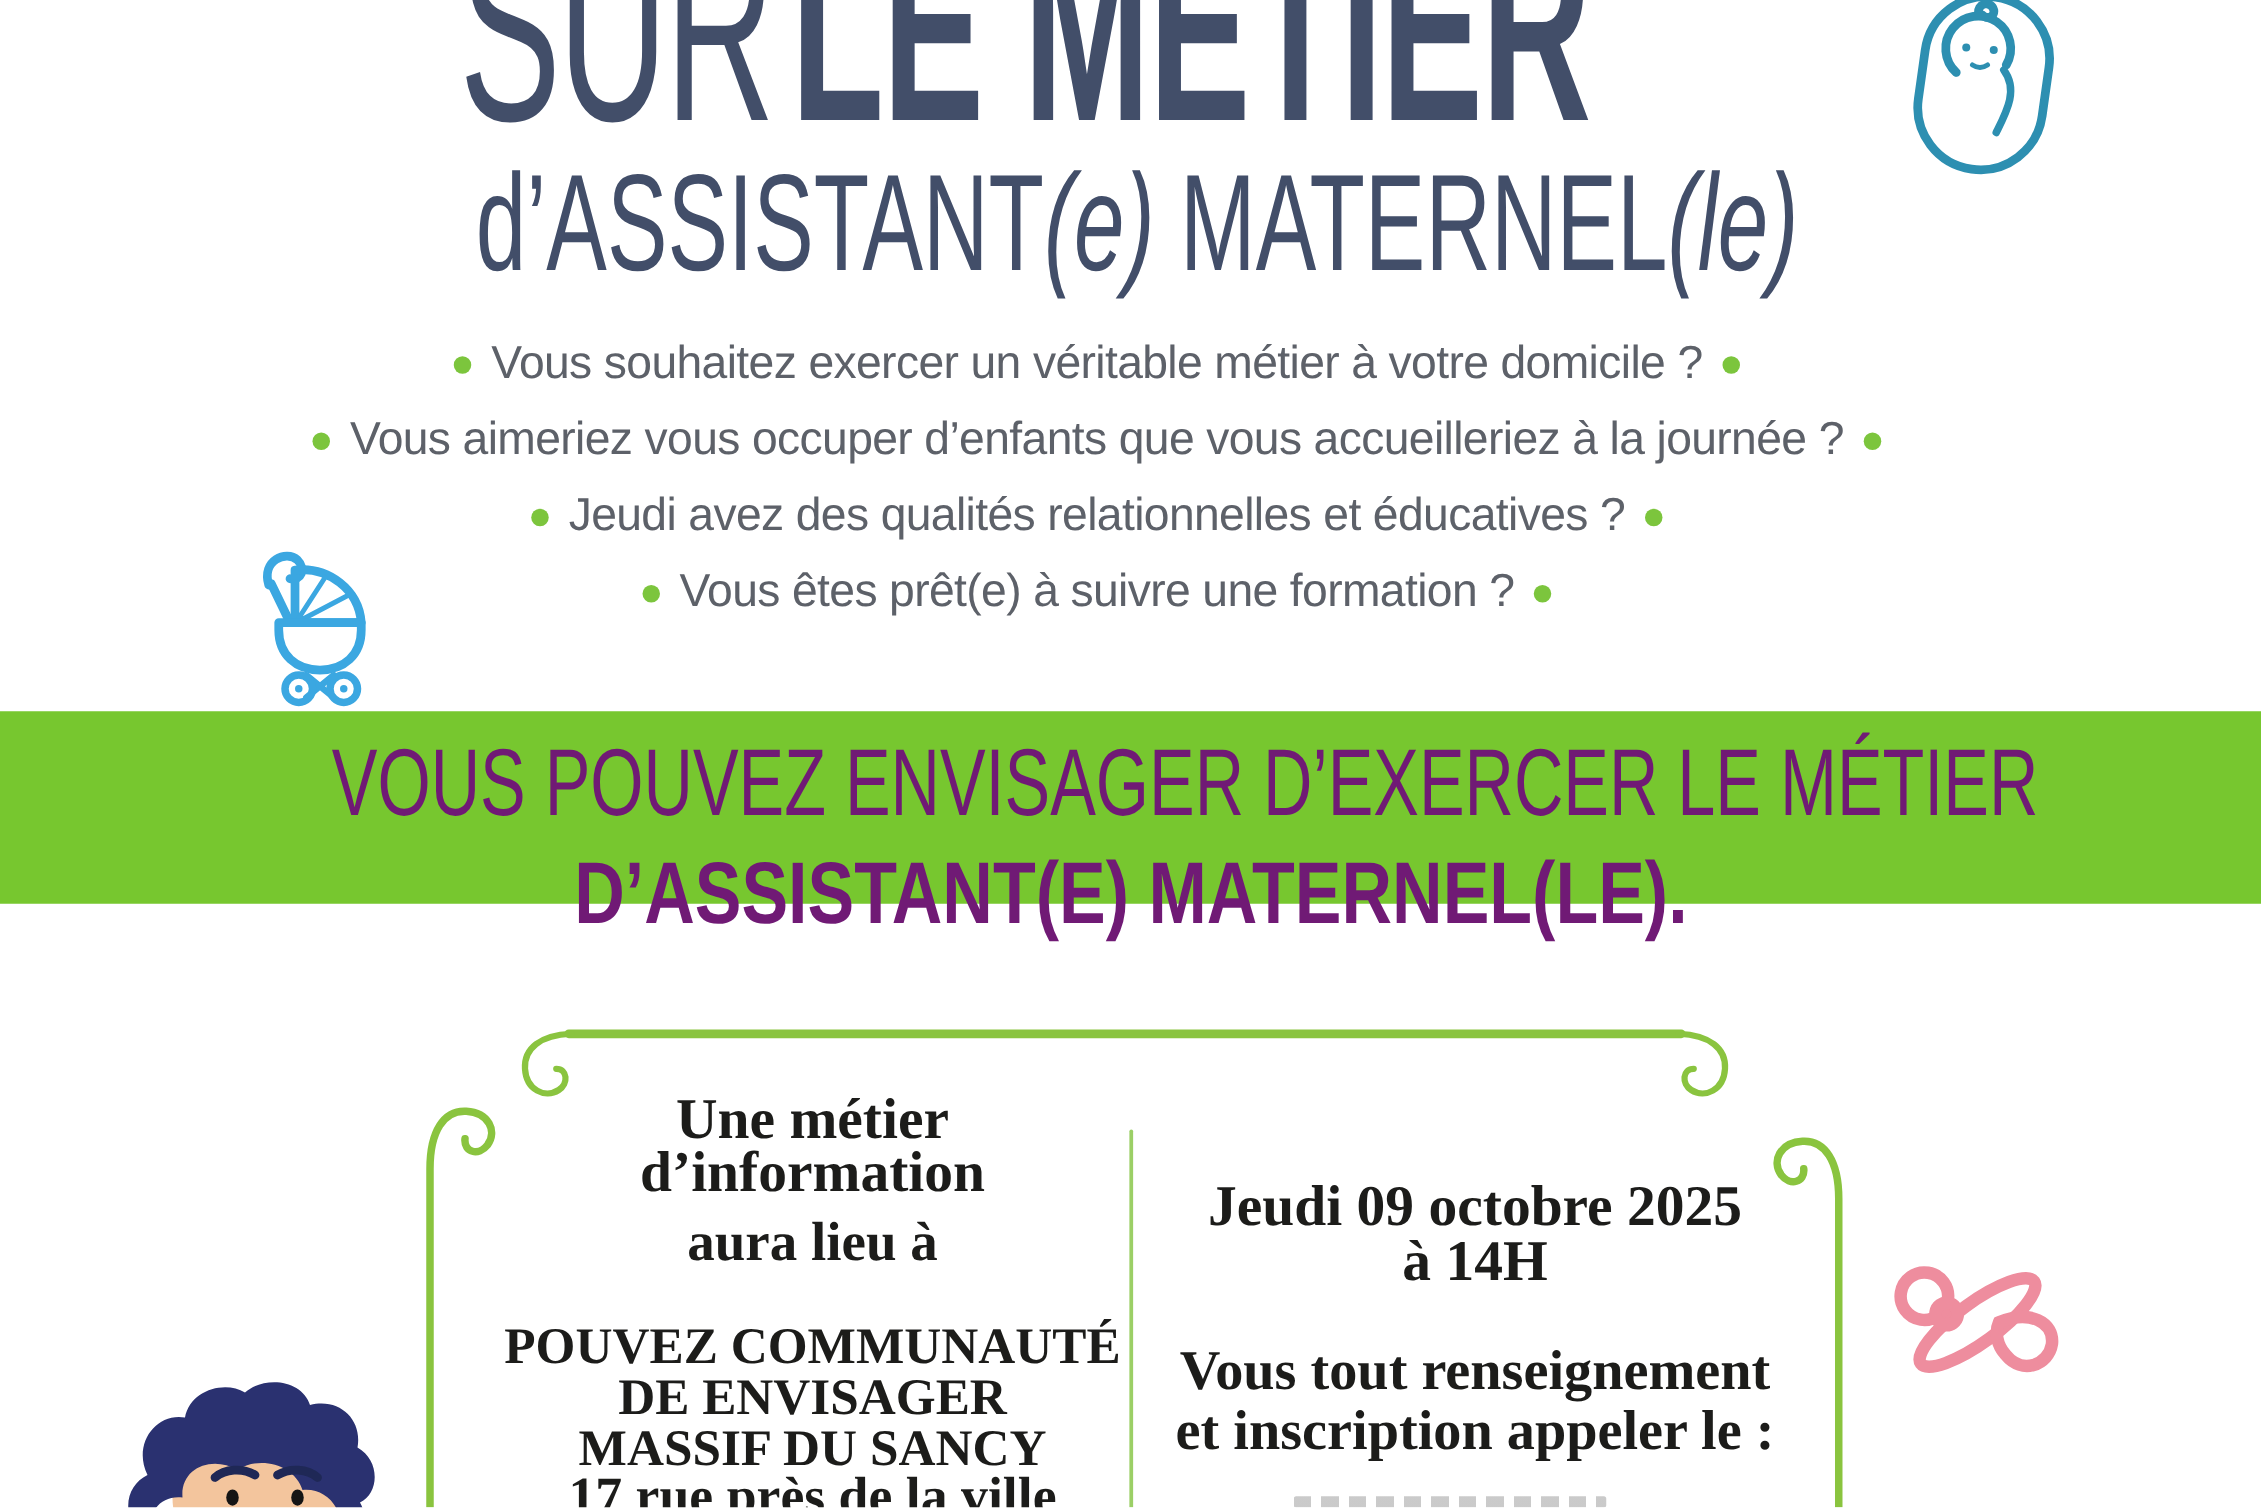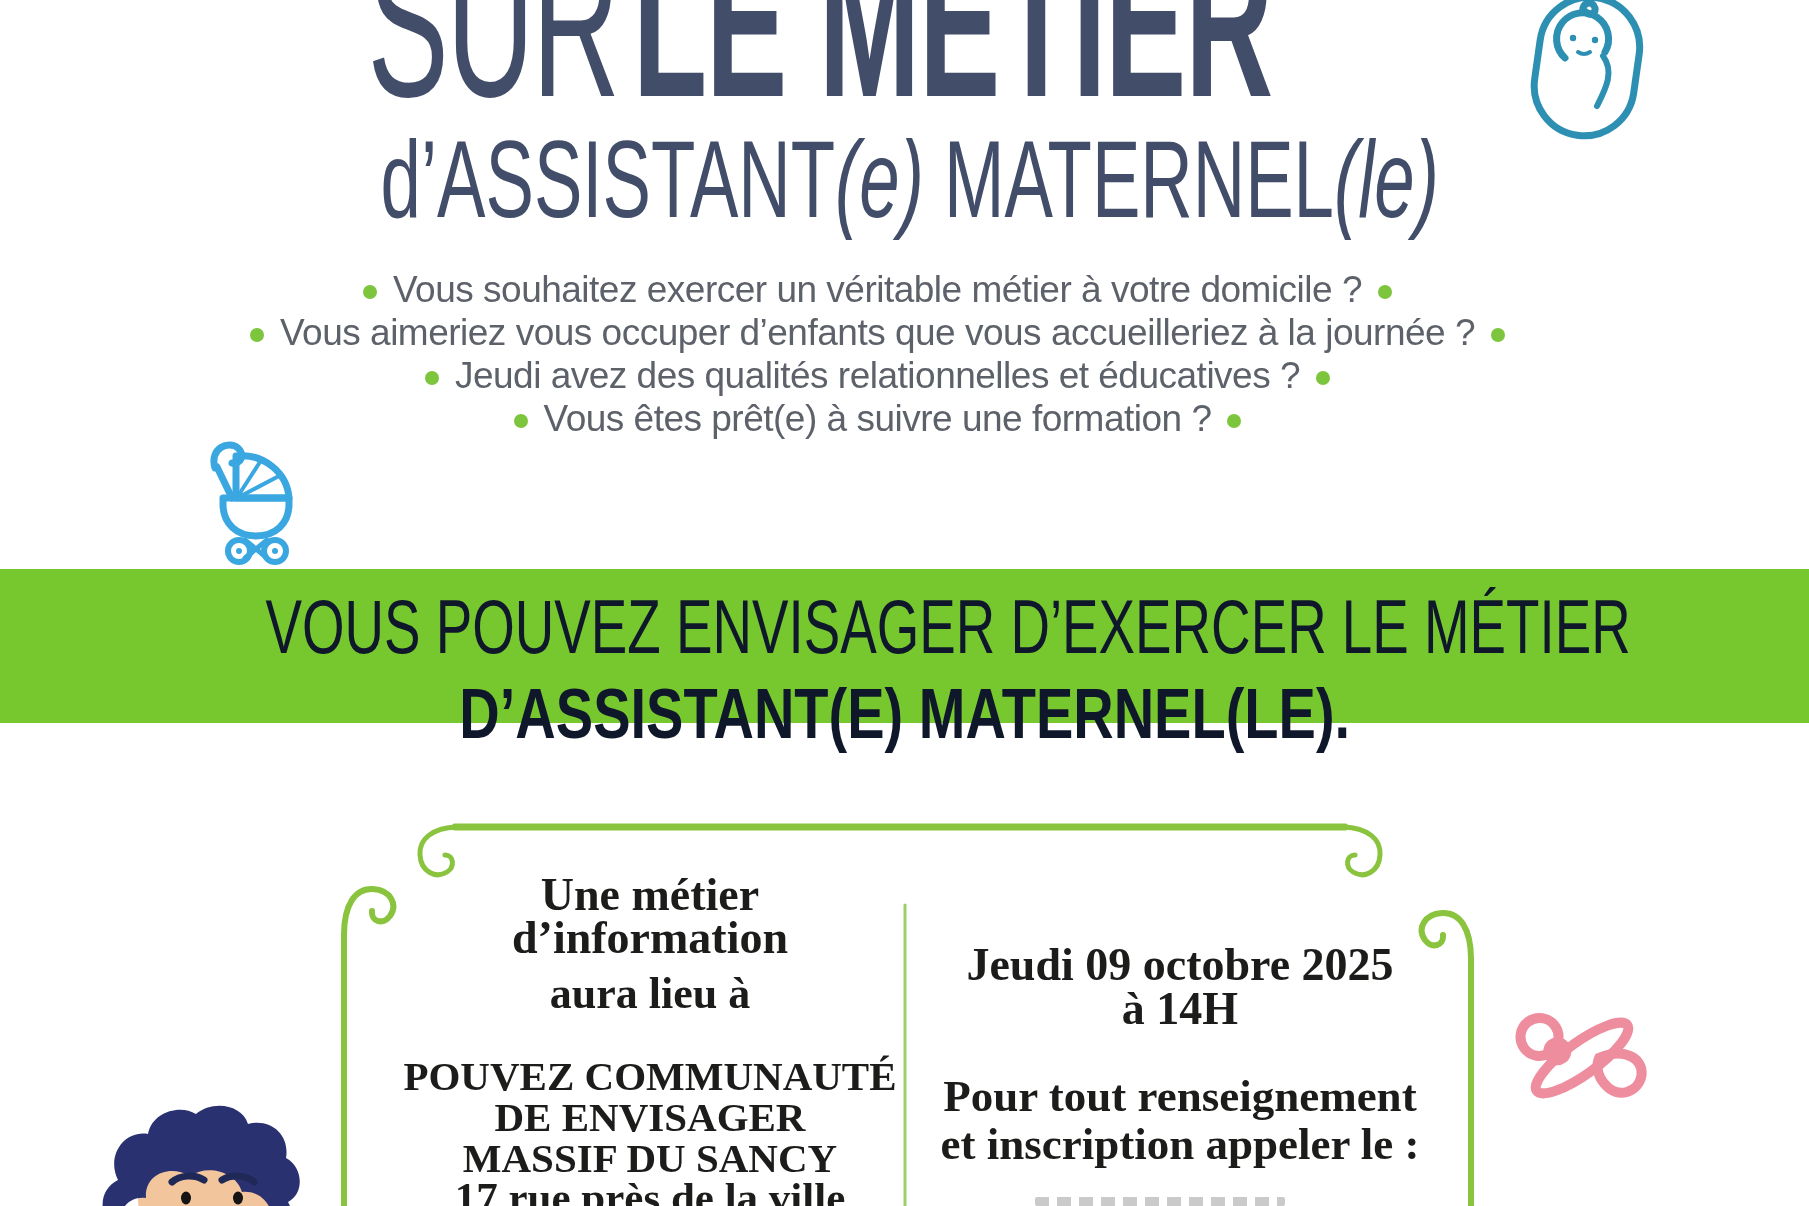--- a/index.html
+++ b/index.html
@@ -17,29 +17,29 @@
   .t-bold{font-weight:700;letter-spacing:-2px;}
   .title-line2{
     position:absolute;top:116px;left:90px;width:1640px;text-align:center;
     color:#424e69;font-size:110px;line-height:1.15;white-space:nowrap;font-weight:400;
   }
   .title-line2 .cond{display:inline-block;transform:scaleX(.66);transform-origin:50% 0;}
   .paren-italic{font-style:italic;}
   
   .questions{
     position:absolute;top:270px;left:0;width:1809px;box-sizing:border-box;padding-right:54px;
-    display:flex;flex-direction:column;gap:4px;text-align:center;
+    display:flex;flex-direction:column;gap:22px;text-align:center;
   }
   .q-row{font-size:37px;line-height:39px;color:#5d6169;letter-spacing:-.5px;white-space:nowrap;}
   .dot{display:inline-block;width:14px;height:14px;border-radius:50%;background:#7cc53d;
        margin:0 16px;position:relative;top:-3px;}
   
   .banner{
     position:absolute;top:569px;left:0;width:1809px;height:154px;background:#77c72f;
-    text-align:center;color:#0f172a;
+    text-align:center;color:#701a75;
   }
   .banner-l1{margin-top:20px;font-size:76px;line-height:1;white-space:nowrap;}
   .banner-l1 .cond{display:inline-block;transform:scaleX(.72);transform-origin:50% 0;}
   .banner-l2{margin-top:14px;font-size:70px;line-height:1;font-weight:700;white-space:nowrap;}
   .banner-l2 .cond{display:inline-block;transform:scaleX(.80);transform-origin:50% 0;}
   
   .serif{font-family:"Liberation Serif","DejaVu Serif",serif;color:#1c1c1a;}
   .abs-line{position:absolute;line-height:1;text-align:center;white-space:nowrap;font-weight:bold;}
   .col-left .abs-line{left:370px;width:560px;}
   .col-right .abs-line{left:905px;width:550px;}
@@ -120,21 +120,21 @@
     <div class="abs-line serif" style="top:972px;font-size:44px">aura lieu à</div>
     <div class="abs-line serif" style="top:1056px;font-size:41px">POUVEZ COMMUNAUTÉ</div>
     <div class="abs-line serif" style="top:1097px;font-size:41px">DE ENVISAGER</div>
     <div class="abs-line serif" style="top:1138px;font-size:41px">MASSIF DU SANCY</div>
     <div class="abs-line serif" style="top:1176px;font-size:43px">17 rue près de la ville</div>
   </div>
 
   <div class="col-right">
     <div class="abs-line serif bold" style="top:942px;font-size:46px">Jeudi 09 octobre 2025</div>
     <div class="abs-line serif bold" style="top:986px;font-size:46px">à 14H</div>
-    <div class="abs-line serif" style="top:1074px;font-size:45px">Pour tout renseignement</div>
+    <div class="abs-line serif" style="top:1074px;font-size:45px">Vous tout renseignement</div>
     <div class="abs-line serif" style="top:1122px;font-size:45px">et inscription appeler le :</div>
     <div class="remnant"></div>
   </div>
 
   <svg class="icon-abs" style="left:1502px;top:980px" width="160" height="155" viewBox="0 0 160 155">
     <g transform="rotate(-36 80 78)" fill="none" stroke="#ee8d9e" stroke-width="10" stroke-linecap="round">
       <ellipse cx="80" cy="78" rx="56" ry="16"></ellipse>
       <circle cx="58" cy="36" r="19"></circle>
       <circle cx="64" cy="58" r="9"></circle>
       <path d="M 94 88 C 120 94 130 114 118 127 C 106 139 84 133 83 112 C 82 101 87 92 94 88 Z"></path>

